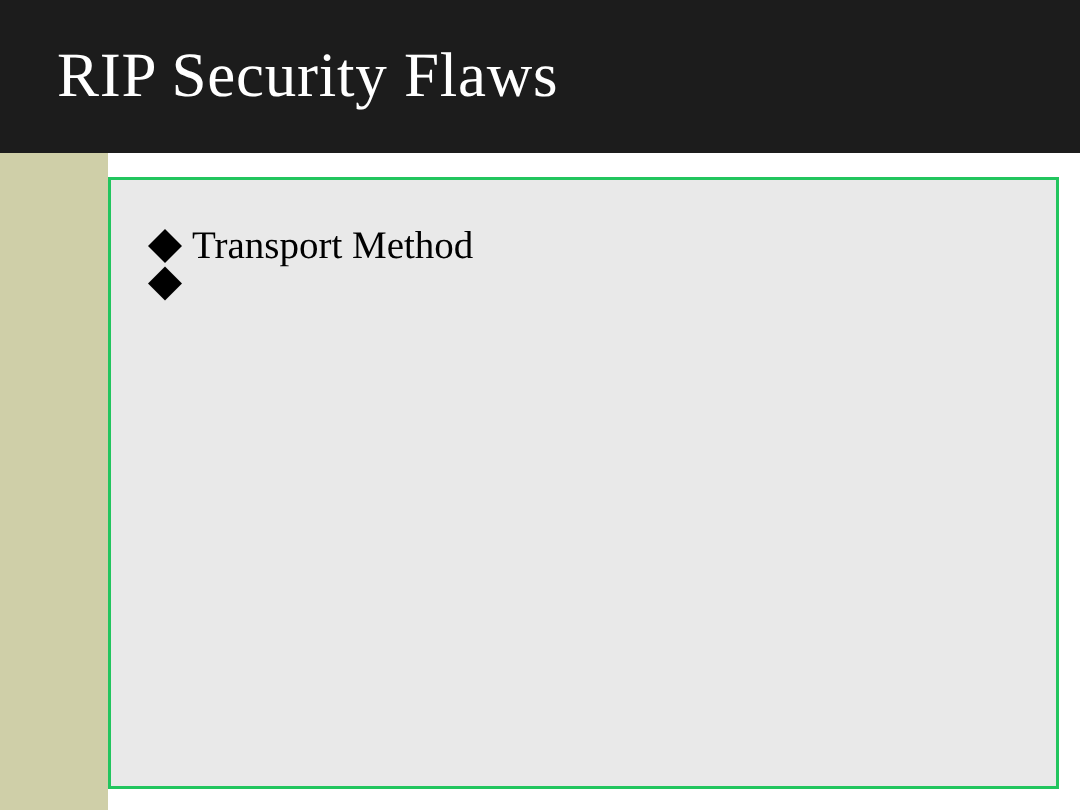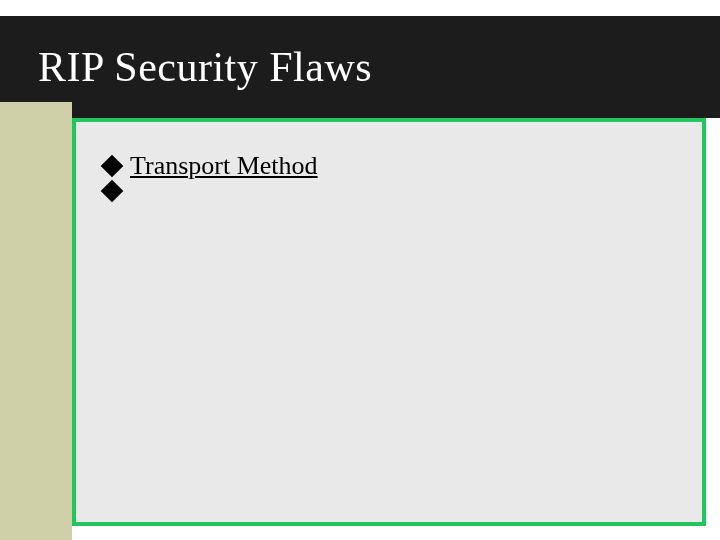--- a/index.html
+++ b/index.html
@@ -9,21 +9,21 @@
     background: #ffffff;
   }
   .slide {
     width: 720px;
     height: 540px;
     position: relative;
     background: #ffffff;
   }
   .title-bar {
     position: absolute;
-    top: 16px;
+    top: 0;
     left: 0;
     width: 100%;
     height: 102px;
     background: #1c1c1c;
     display: flex;
     align-items: center;
     padding-left: 38px;
   }
   .title-bar h1 {
     color: #ffffff;
@@ -39,23 +39,22 @@
     height: calc(540px - 102px);
     background: #cfcfa8;
   }
   .content-panel {
     position: absolute;
     top: 118px;
     left: 72px;
     width: calc(720px - 72px - 14px);
     height: calc(540px - 118px - 14px);
     background: #e9e9e9;
-    border: 4px solid #22c55e;
+    border: 2px solid #22c55e;
     padding: 26px 28px;
-    text-decoration: underline;
   }
   .bullet-list {
     list-style: none;
   }
   .bullet-item {
     display: flex;
     align-items: center;
     font-size: 26px;
     color: #000000;
     line-height: 1.35;

